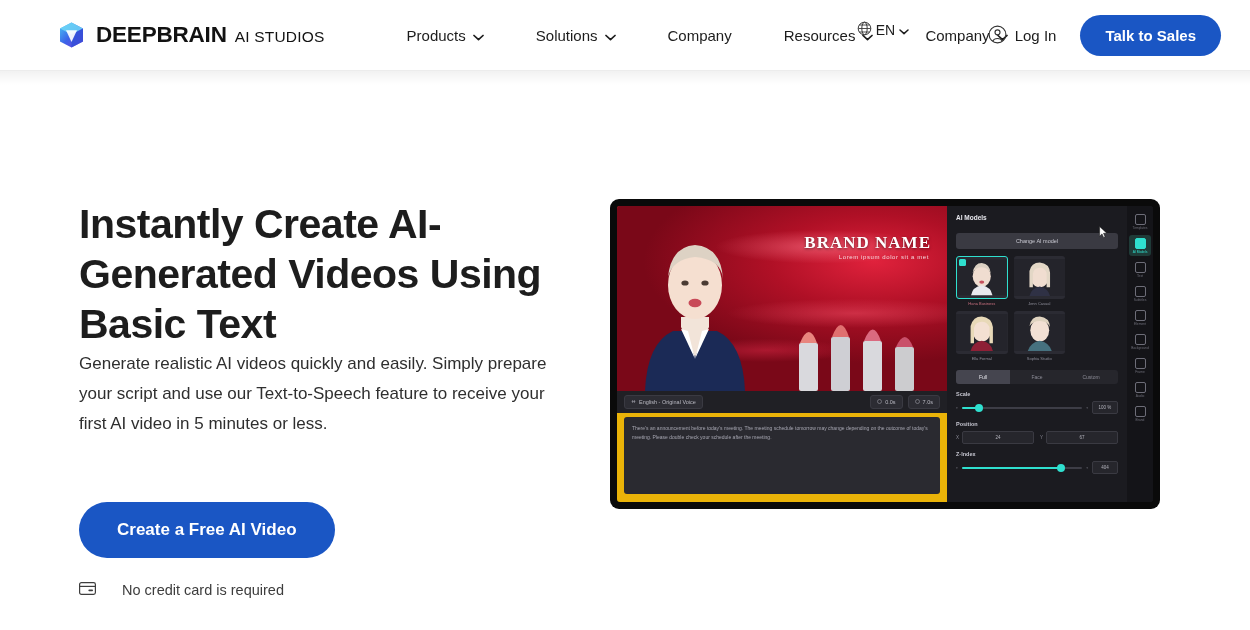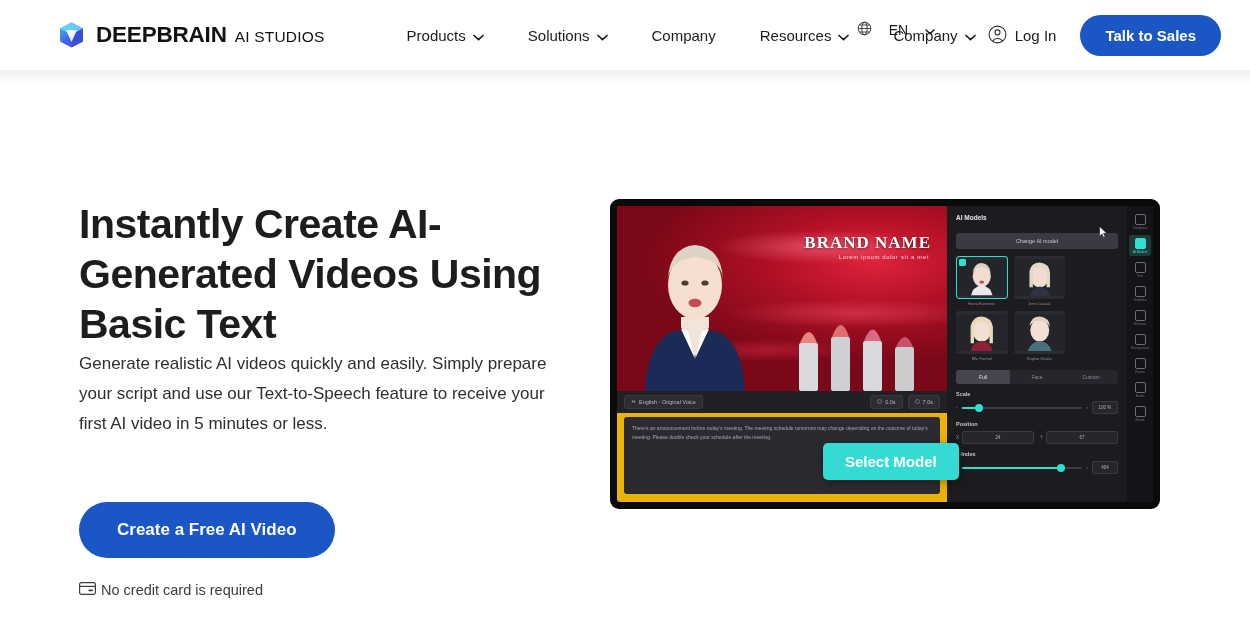--- a/index.html
+++ b/index.html
@@ -35,37 +35,37 @@
   .brand-name {
     font-size: 22.5px; font-weight: 700; letter-spacing: -0.2px;
     color: #121212;
     text-align: center;
   }
   .brand-sub {
     font-size: 15.5px; font-weight: 500; letter-spacing: 0.2px;
     color: #121212;
   }
 
-  .nav { display: flex; align-items: center; margin-left: 60px; gap: 0; }
+  .nav { display: flex; align-items: center; margin-left: 60px; gap: 8px; }
   .nav-item {
     display: flex; align-items: center; gap: 7px;
     font-size: 15px; color: #1c1c1c; font-weight: 400;
     padding: 8px 22px;
     cursor: pointer; white-space: nowrap;
   }
   .chev { display: block; }
 
   .header-right {
     position: absolute; right: 29px; top: 0; height: 71px;
     display: flex; align-items: center; gap: 0;
   }
   .lang-sel {
     position: absolute;
     left: -115px; top: 21px;
-    display: flex; align-items: center; gap: 17px;
+    display: flex; align-items: center; gap: 4px;
     font-size: 14px; color: #1c1c1c;
     cursor: pointer;
     z-index: 25;
   }
   .login {
     display: flex; align-items: center; gap: 8px;
     font-size: 15px; color: #1c1c1c;
     cursor: pointer; padding: 8px 16px; margin-right: 8px;
   }
   .btn-sales {
@@ -104,21 +104,21 @@
   .btn-cta {
     background: #1a56c4;
     color: #fff;
     font-size: 17px; font-weight: 600;
     border: none; border-radius: 30px;
     padding: 18px 38px;
     cursor: pointer;
   }
   .nocard {
     margin-top: 24px;
-    display: flex; align-items: center; gap: 5px;
+    display: flex; align-items: center; gap: 26px;
     font-size: 14.5px; color: #3d3d3d;
   }
 
   
   .hero-right { position: relative; margin-left: 50px; }
   .device {
     width: 550px; height: 310px;
     background: #0a0a0a;
     border-radius: 9px;
     padding: 7px;
@@ -610,17 +610,16 @@
             <span class="rail-t">Brand</span>
           </div>
         </div>
 
         <span class="app-cursor">
           <svg width="9" height="12" viewBox="0 0 9 12">
               <path d="M0.6 0.6 L0.6 10.2 L3 7.9 L4.6 11.4 L6.1 10.7 L4.5 7.3 L7.8 7.2 Z" fill="#ffffff" stroke="#111" stroke-width=".5"></path>
             </svg>
         </span>
 
-        <button class="select-model-btn">Select Model</button>
       </div>
     </div>
   </div>
 </div>
 
 </body></html>

